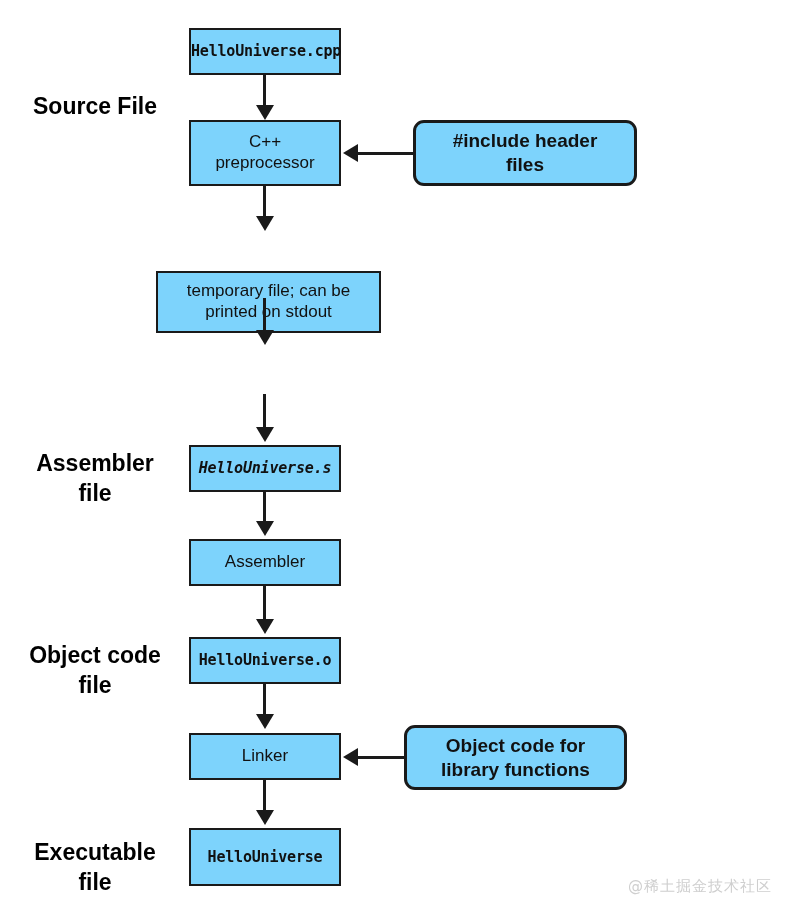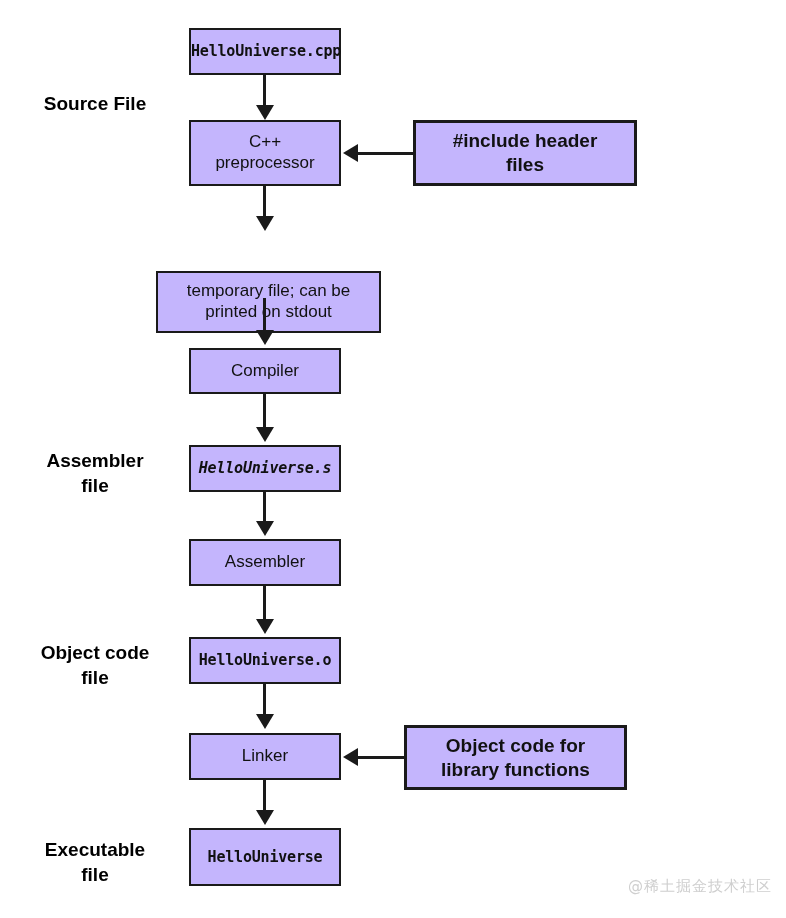--- a/index.html
+++ b/index.html
@@ -16,21 +16,21 @@
     width: 786px;
     height: 918px;
     background: #ffffff;
     overflow: hidden;
   }
 
   
   .node {
     position: absolute;
     box-sizing: border-box;
-    background: #c4b5fd;
+    background: #7dd3fc;
     border: 2px solid #1a1a1a;
     display: flex;
     align-items: center;
     justify-content: center;
     text-align: center;
     line-height: 1.22;
   }
   .node .txt {
     display: block;
     width: 100%;
@@ -42,34 +42,35 @@
     font-size: 15px;
     letter-spacing: -0.2px;
   }
   .plain .txt {
     font-family: "Liberation Sans", sans-serif;
     font-weight: 400;
     font-size: 17px;
   }
   .strong {
     border-width: 3px;
+    border-radius: 11px;
   }
   .strong .txt {
     font-family: "Liberation Sans", sans-serif;
     font-weight: bold;
     font-size: 19px;
     line-height: 1.25;
   }
 
   
   .side-label {
     position: absolute;
     font-family: "Liberation Sans", sans-serif;
     font-weight: bold;
-    font-size: 19px;
+    font-size: 23px;
     color: #000000;
     text-align: center;
     white-space: pre-line;
     line-height: 1.3;
   }
 
   
   .vline {
     position: absolute;
     width: 3px;
@@ -135,23 +136,20 @@
   <div class="node strong" style="left:413px; top:120px; width:224px; height:66px;">
     <span class="txt">#include header
 files</span>
   </div>
 
   <div class="node plain" style="left:156px; top:236px; width:225px; height:62px;margin-top:35px;">
     <span class="txt">temporary file; can be
 printed on stdout</span>
   </div>
 
-  <div class="node plain" style="left:189px; top:348px; width:152px; height:46px;">
-    <span class="txt">Compiler</span>
-  </div>
 
   <div class="node mono" style="left:189px; top:445px; width:152px; height:47px;font-style:italic;">
     <span class="txt">HelloUniverse.s</span>
   </div>
 
   <div class="node plain" style="left:189px; top:539px; width:152px; height:47px;">
     <span class="txt">Assembler</span>
   </div>
 
   <div class="node mono" style="left:189px; top:637px; width:152px; height:47px;">

